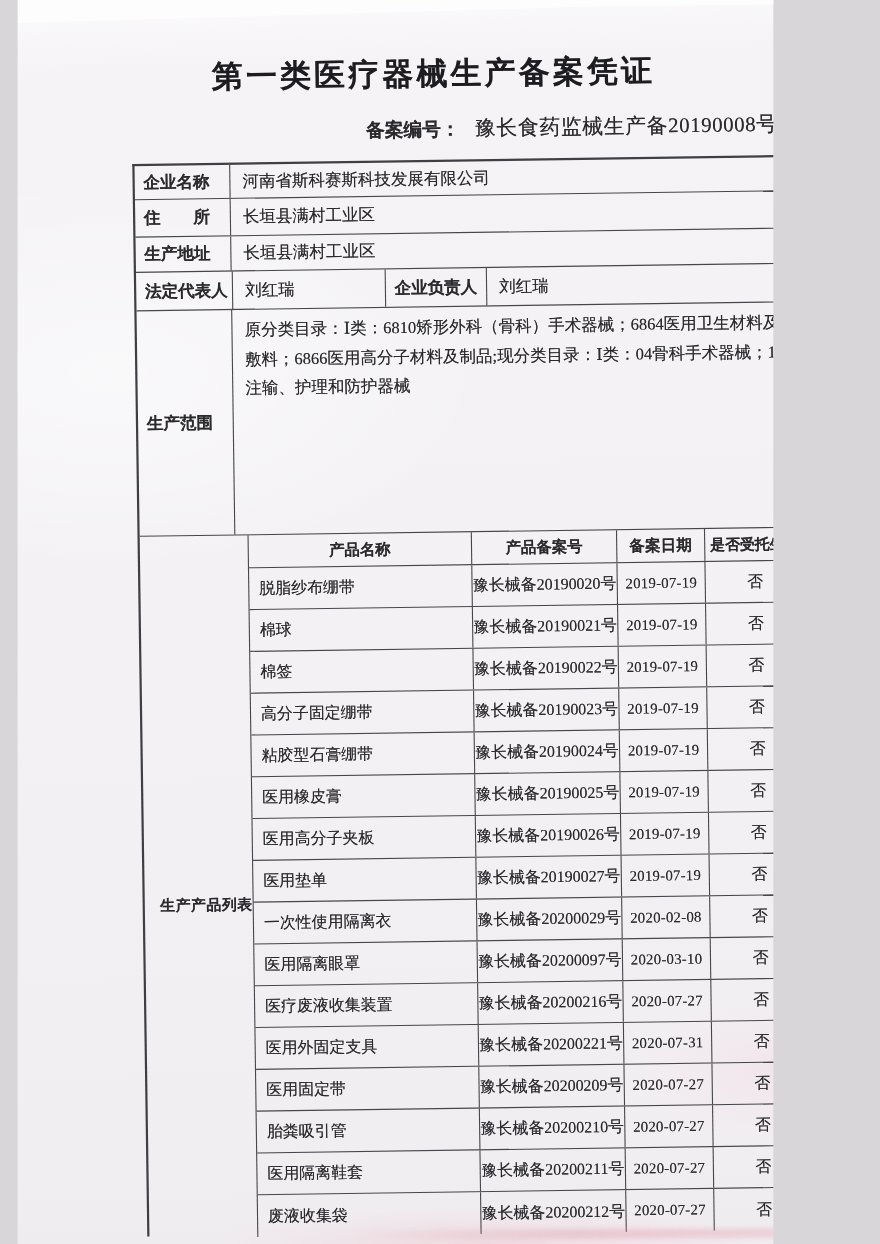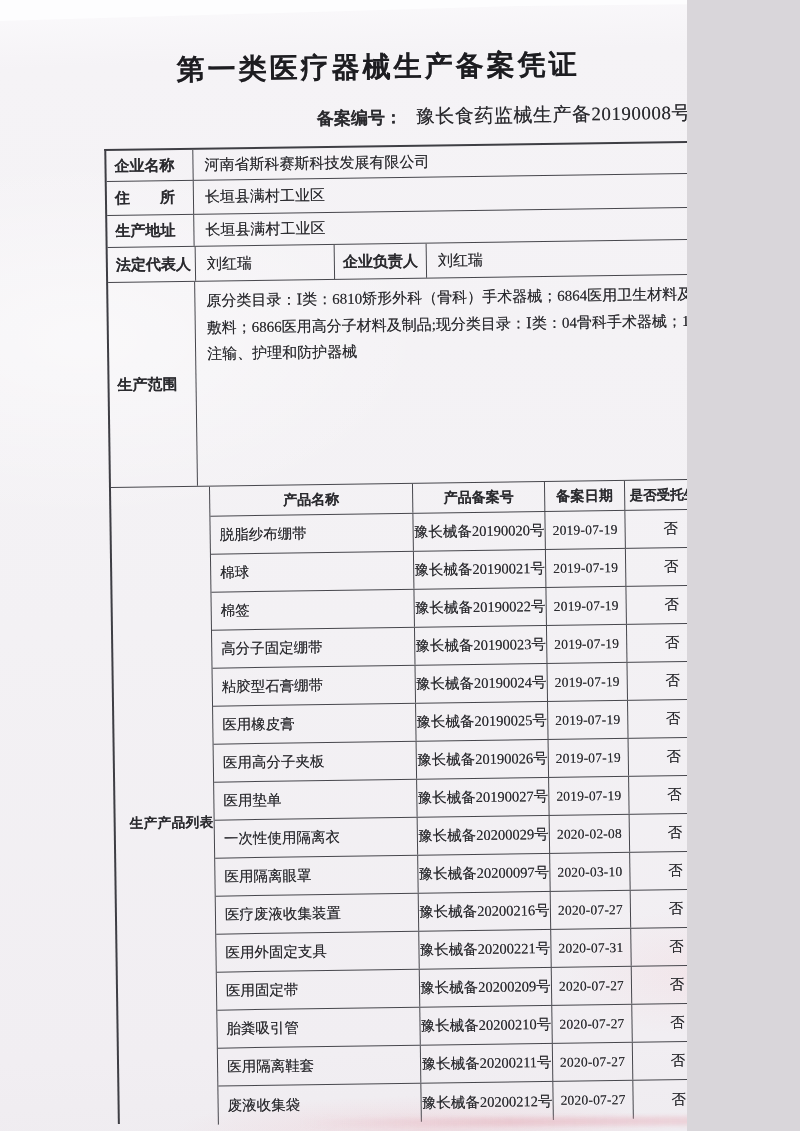--- a/index.html
+++ b/index.html
@@ -5,20 +5,21 @@
   html,body{margin:0;padding:0;background:#d9d6da;}
   .page{
     position:relative;width:687px;height:1131px;overflow:hidden;
     background:
       radial-gradient(ellipse 360px 50px at 62% 100%, rgba(236,178,188,.30), rgba(236,178,188,0) 70%),
       radial-gradient(ellipse 180px 90px at 101% 86%, rgba(243,196,204,.22), rgba(243,196,204,0) 70%),
       radial-gradient(ellipse 500px 260px at 12% 30%, rgba(255,255,255,.5), rgba(255,255,255,0) 70%),
       linear-gradient(178deg,#fbfafc 0%,#f5f3f6 6%,#f3f1f4 55%,#f1eef2 92%,#efecf0 100%);
     font-family:"Liberation Serif","DejaVu Serif",serif;
     color:#2a2a2e;
+    margin-left:16px;
   }
   .paper-top{
     position:absolute;top:0;left:0;width:800px;height:26px;background:#fdfdfe;
     clip-path:polygon(0 0,800px 0,800px 3px,520px 6px,0 21px);
     box-shadow:0 1px 0 rgba(160,155,165,.25);
   }
   .edge-smudge{
     position:absolute;left:300px;top:1117px;width:520px;height:9px;
     background:linear-gradient(90deg,rgba(225,170,180,0) 0%,rgba(225,160,172,.38) 40%,rgba(230,150,165,.30) 80%,rgba(230,150,165,.15) 100%);
     filter:blur(2px);transform:rotate(-.3deg);

